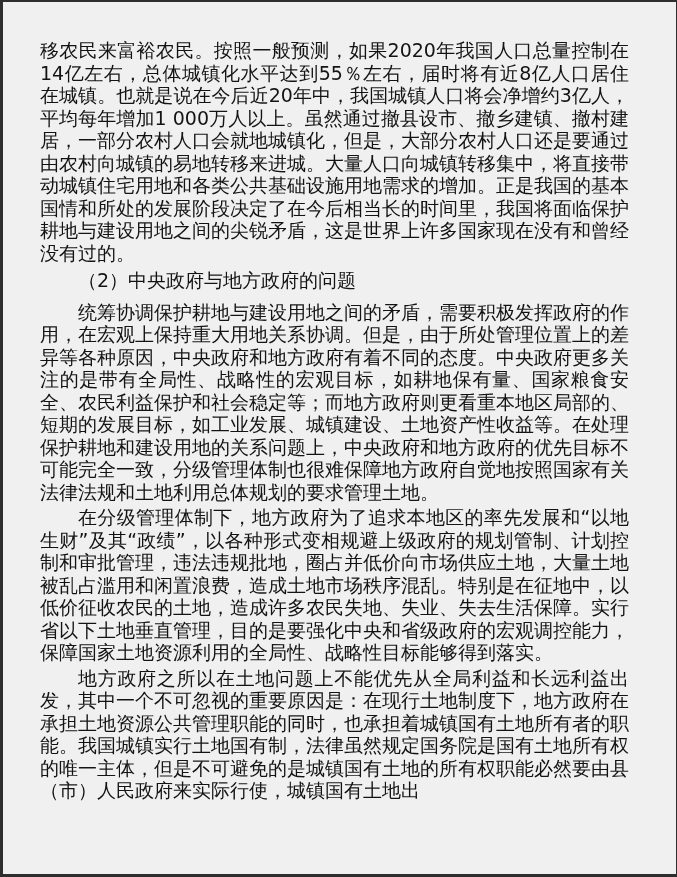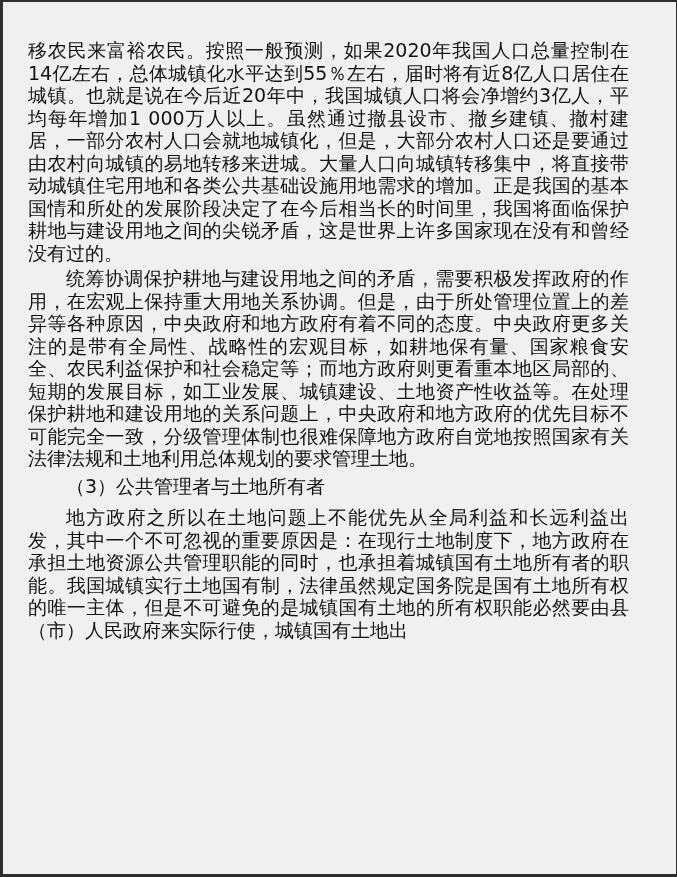--- a/index.html
+++ b/index.html
@@ -15,21 +15,21 @@
     border-right: 1px solid #2e2e2e;
     border-bottom: 3px solid #2e2e2e;
     border-left: 3px solid #2e2e2e;
     overflow: hidden;
     font-family: "DejaVu Sans", sans-serif;
   }
   .page {
     box-sizing: border-box;
     width: 100%;
     height: 100%;
-    padding: 37px 47px 20px 25px;
+    padding: 37px 47px 20px 37px;
     color: #131313;
     font-size: 19px;
     line-height: 22.5px;
   }
   .para, .cont {
     margin: 0 0 3px 0;
     text-align: justify;
     text-align-last: left;
     letter-spacing: 0;
   }
@@ -47,20 +47,21 @@
     line-height: 22.5px;
   }
 </style>
 </head>
 <body>
 
 <div class="page">
   <p class="cont">移农民来富裕农民。按照一般预测，如果2020年我国人口总量控制在14亿左右，总体城镇化水平达到55％左右，届时将有近8亿人口居住在城镇。也就是说在今后近20年中，我国城镇人口将会净增约3亿人，平均每年增加1 000万人以上。虽然通过撤县设市、撤乡建镇、撤村建居，一部分农村人口会就地城镇化，但是，大部分农村人口还是要通过由农村向城镇的易地转移来进城。大量人口向城镇转移集中，将直接带动城镇住宅用地和各类公共基础设施用地需求的增加。正是我国的基本国情和所处的发展阶段决定了在今后相当长的时间里，我国将面临保护耕地与建设用地之间的尖锐矛盾，这是世界上许多国家现在没有和曾经没有过的。</p>
 
 
+  <h3 class="heading">（2）中央政府与地方政府的问题</h3>
 
   <p class="para">统筹协调保护耕地与建设用地之间的矛盾，需要积极发挥政府的作用，在宏观上保持重大用地关系协调。但是，由于所处管理位置上的差异等各种原因，中央政府和地方政府有着不同的态度。中央政府更多关注的是带有全局性、战略性的宏观目标，如耕地保有量、国家粮食安全、农民利益保护和社会稳定等；而地方政府则更看重本地区局部的、短期的发展目标，如工业发展、城镇建设、土地资产性收益等。在处理保护耕地和建设用地的关系问题上，中央政府和地方政府的优先目标不可能完全一致，分级管理体制也很难保障地方政府自觉地按照国家有关法律法规和土地利用总体规划的要求管理土地。</p>
 
+  <p class="para">在分级管理体制下，地方政府为了追求本地区的率先发展和“以地生财”及其“政绩”，以各种形式变相规避上级政府的规划管制、计划控制和审批管理，违法违规批地，圈占并低价向市场供应土地，大量土地被乱占滥用和闲置浪费，造成土地市场秩序混乱。特别是在征地中，以低价征收农民的土地，造成许多农民失地、失业、失去生活保障。实行省以下土地垂直管理，目的是要强化中央和省级政府的宏观调控能力，保障国家土地资源利用的全局性、战略性目标能够得到落实。</p>
 
-  <h3 class="heading">（3）公共管理者与土地所有者</h3>
 
   <p class="para">地方政府之所以在土地问题上不能优先从全局利益和长远利益出发，其中一个不可忽视的重要原因是：在现行土地制度下，地方政府在承担土地资源公共管理职能的同时，也承担着城镇国有土地所有者的职能。我国城镇实行土地国有制，法律虽然规定国务院是国有土地所有权的唯一主体，但是不可避免的是城镇国有土地的所有权职能必然要由县（市）人民政府来实际行使，城镇国有土地出</p>
 </div>
 
 </body></html>

